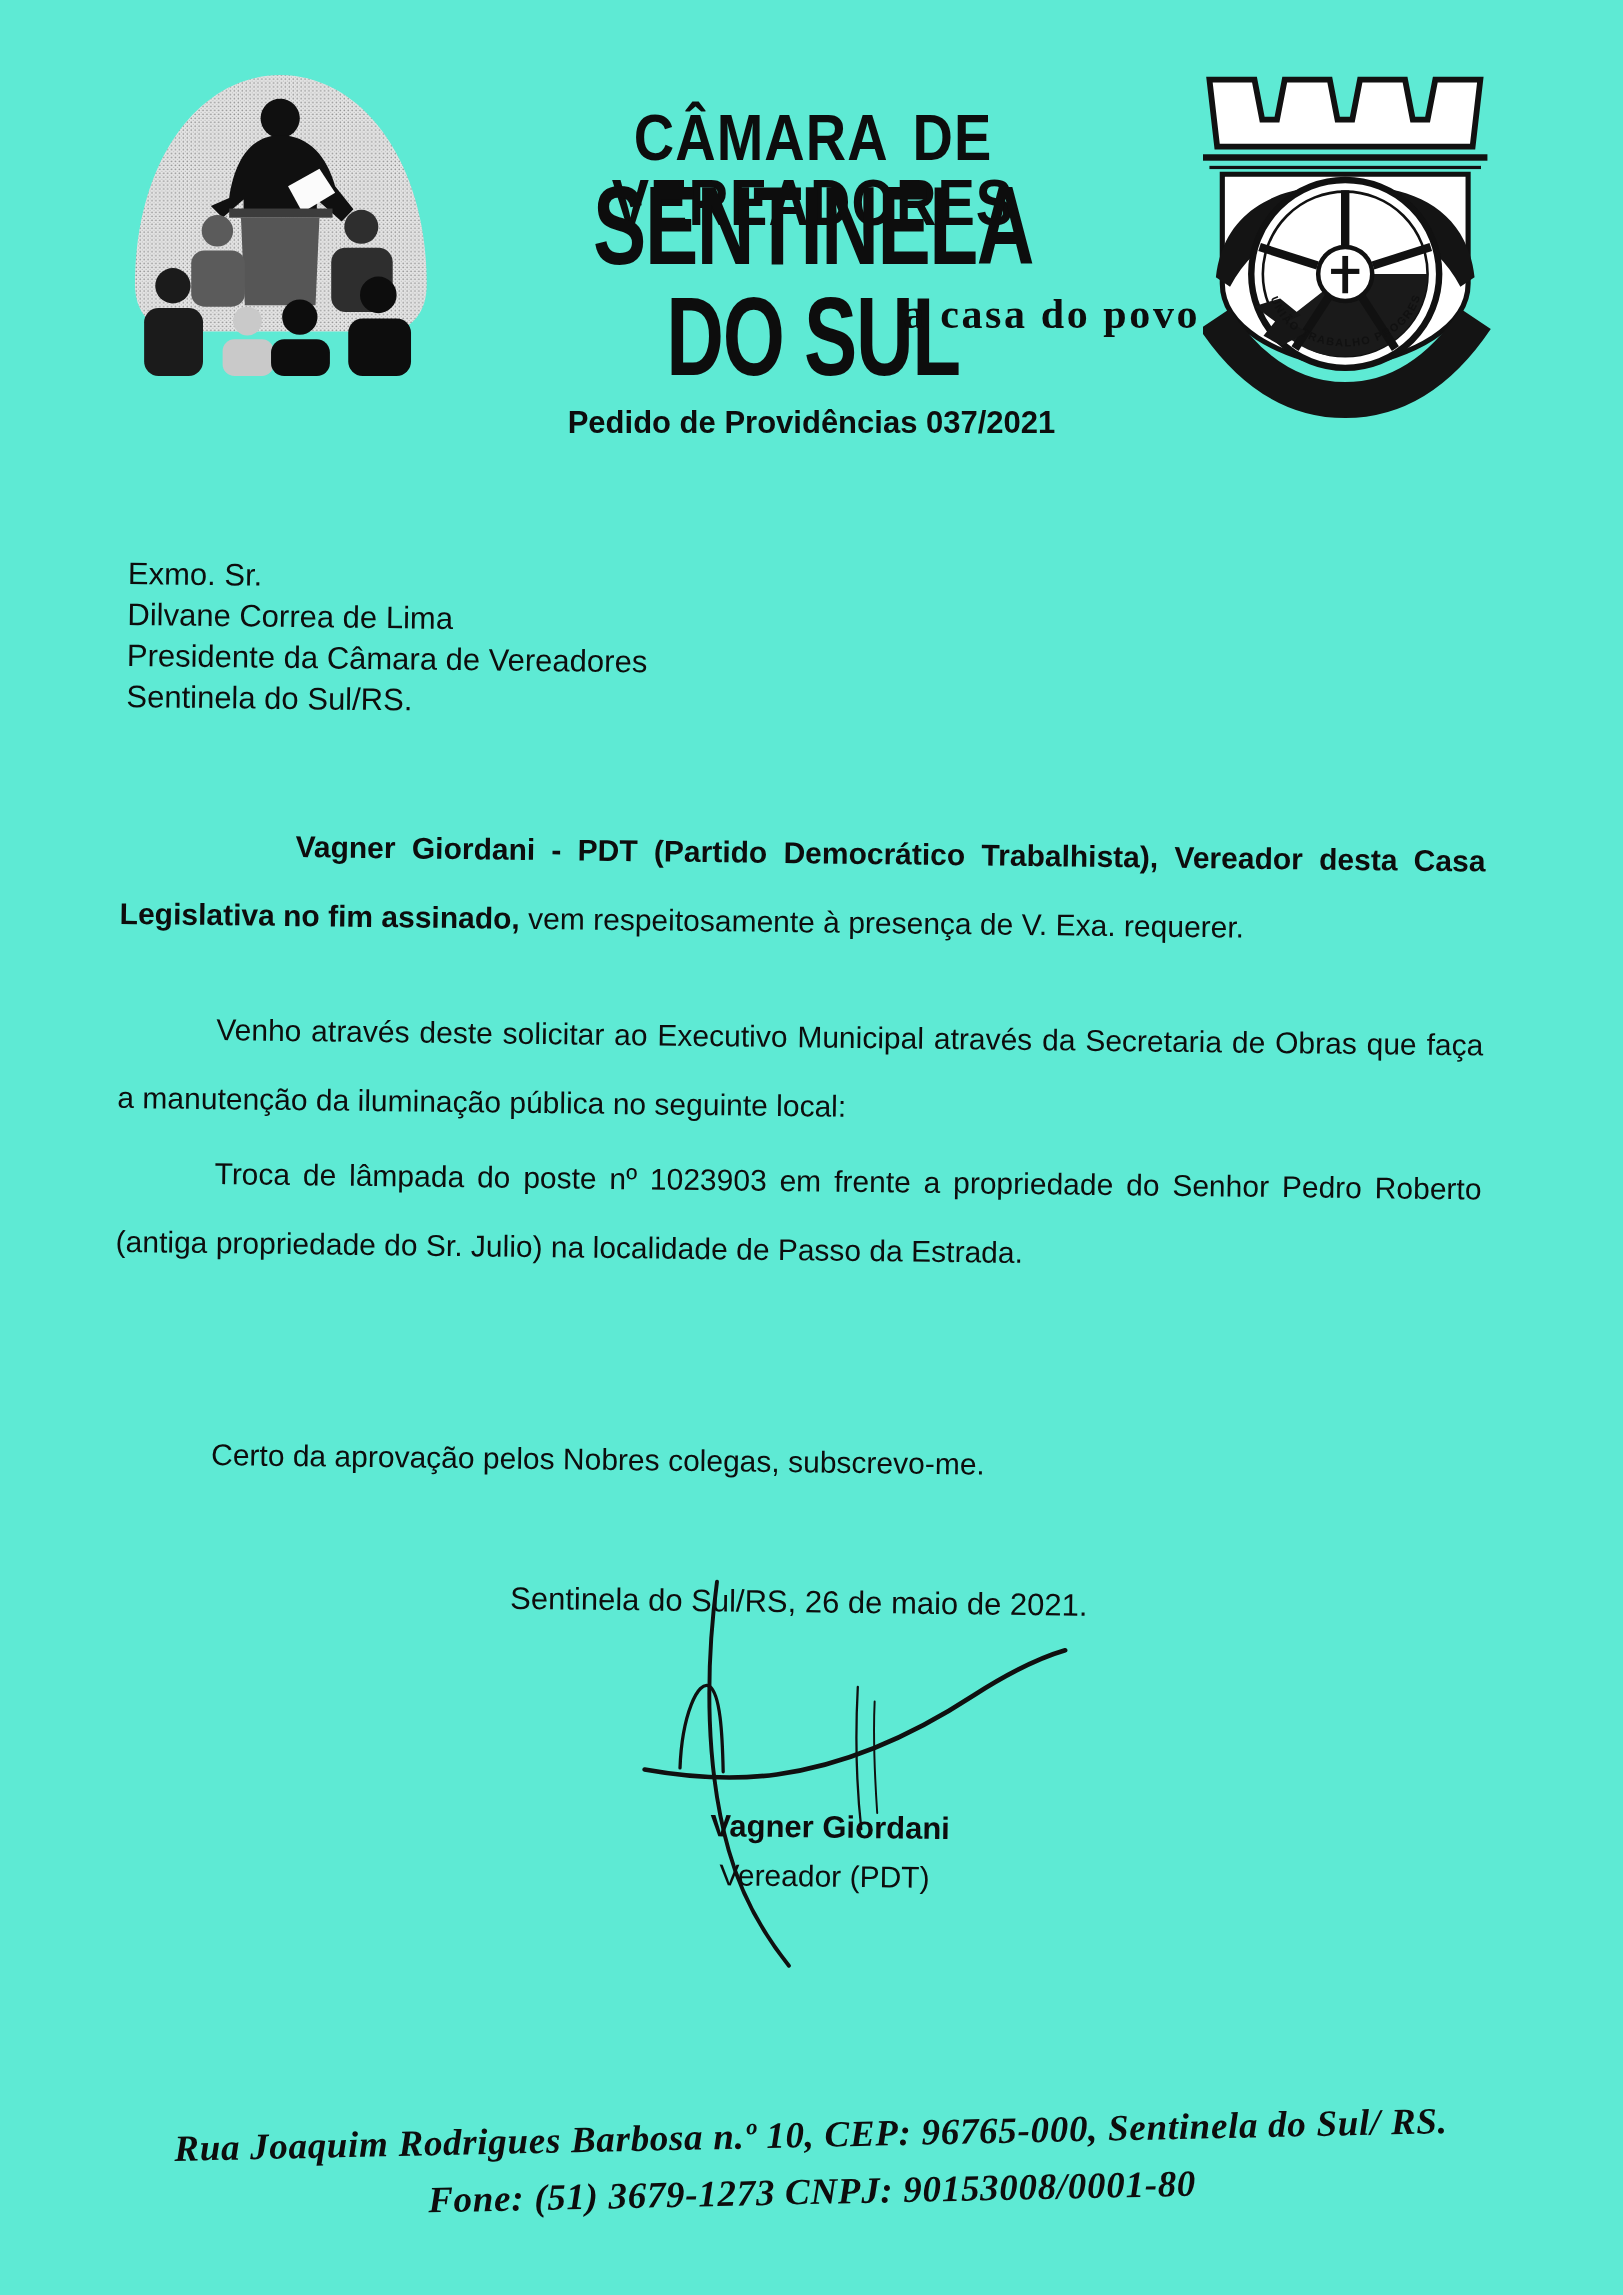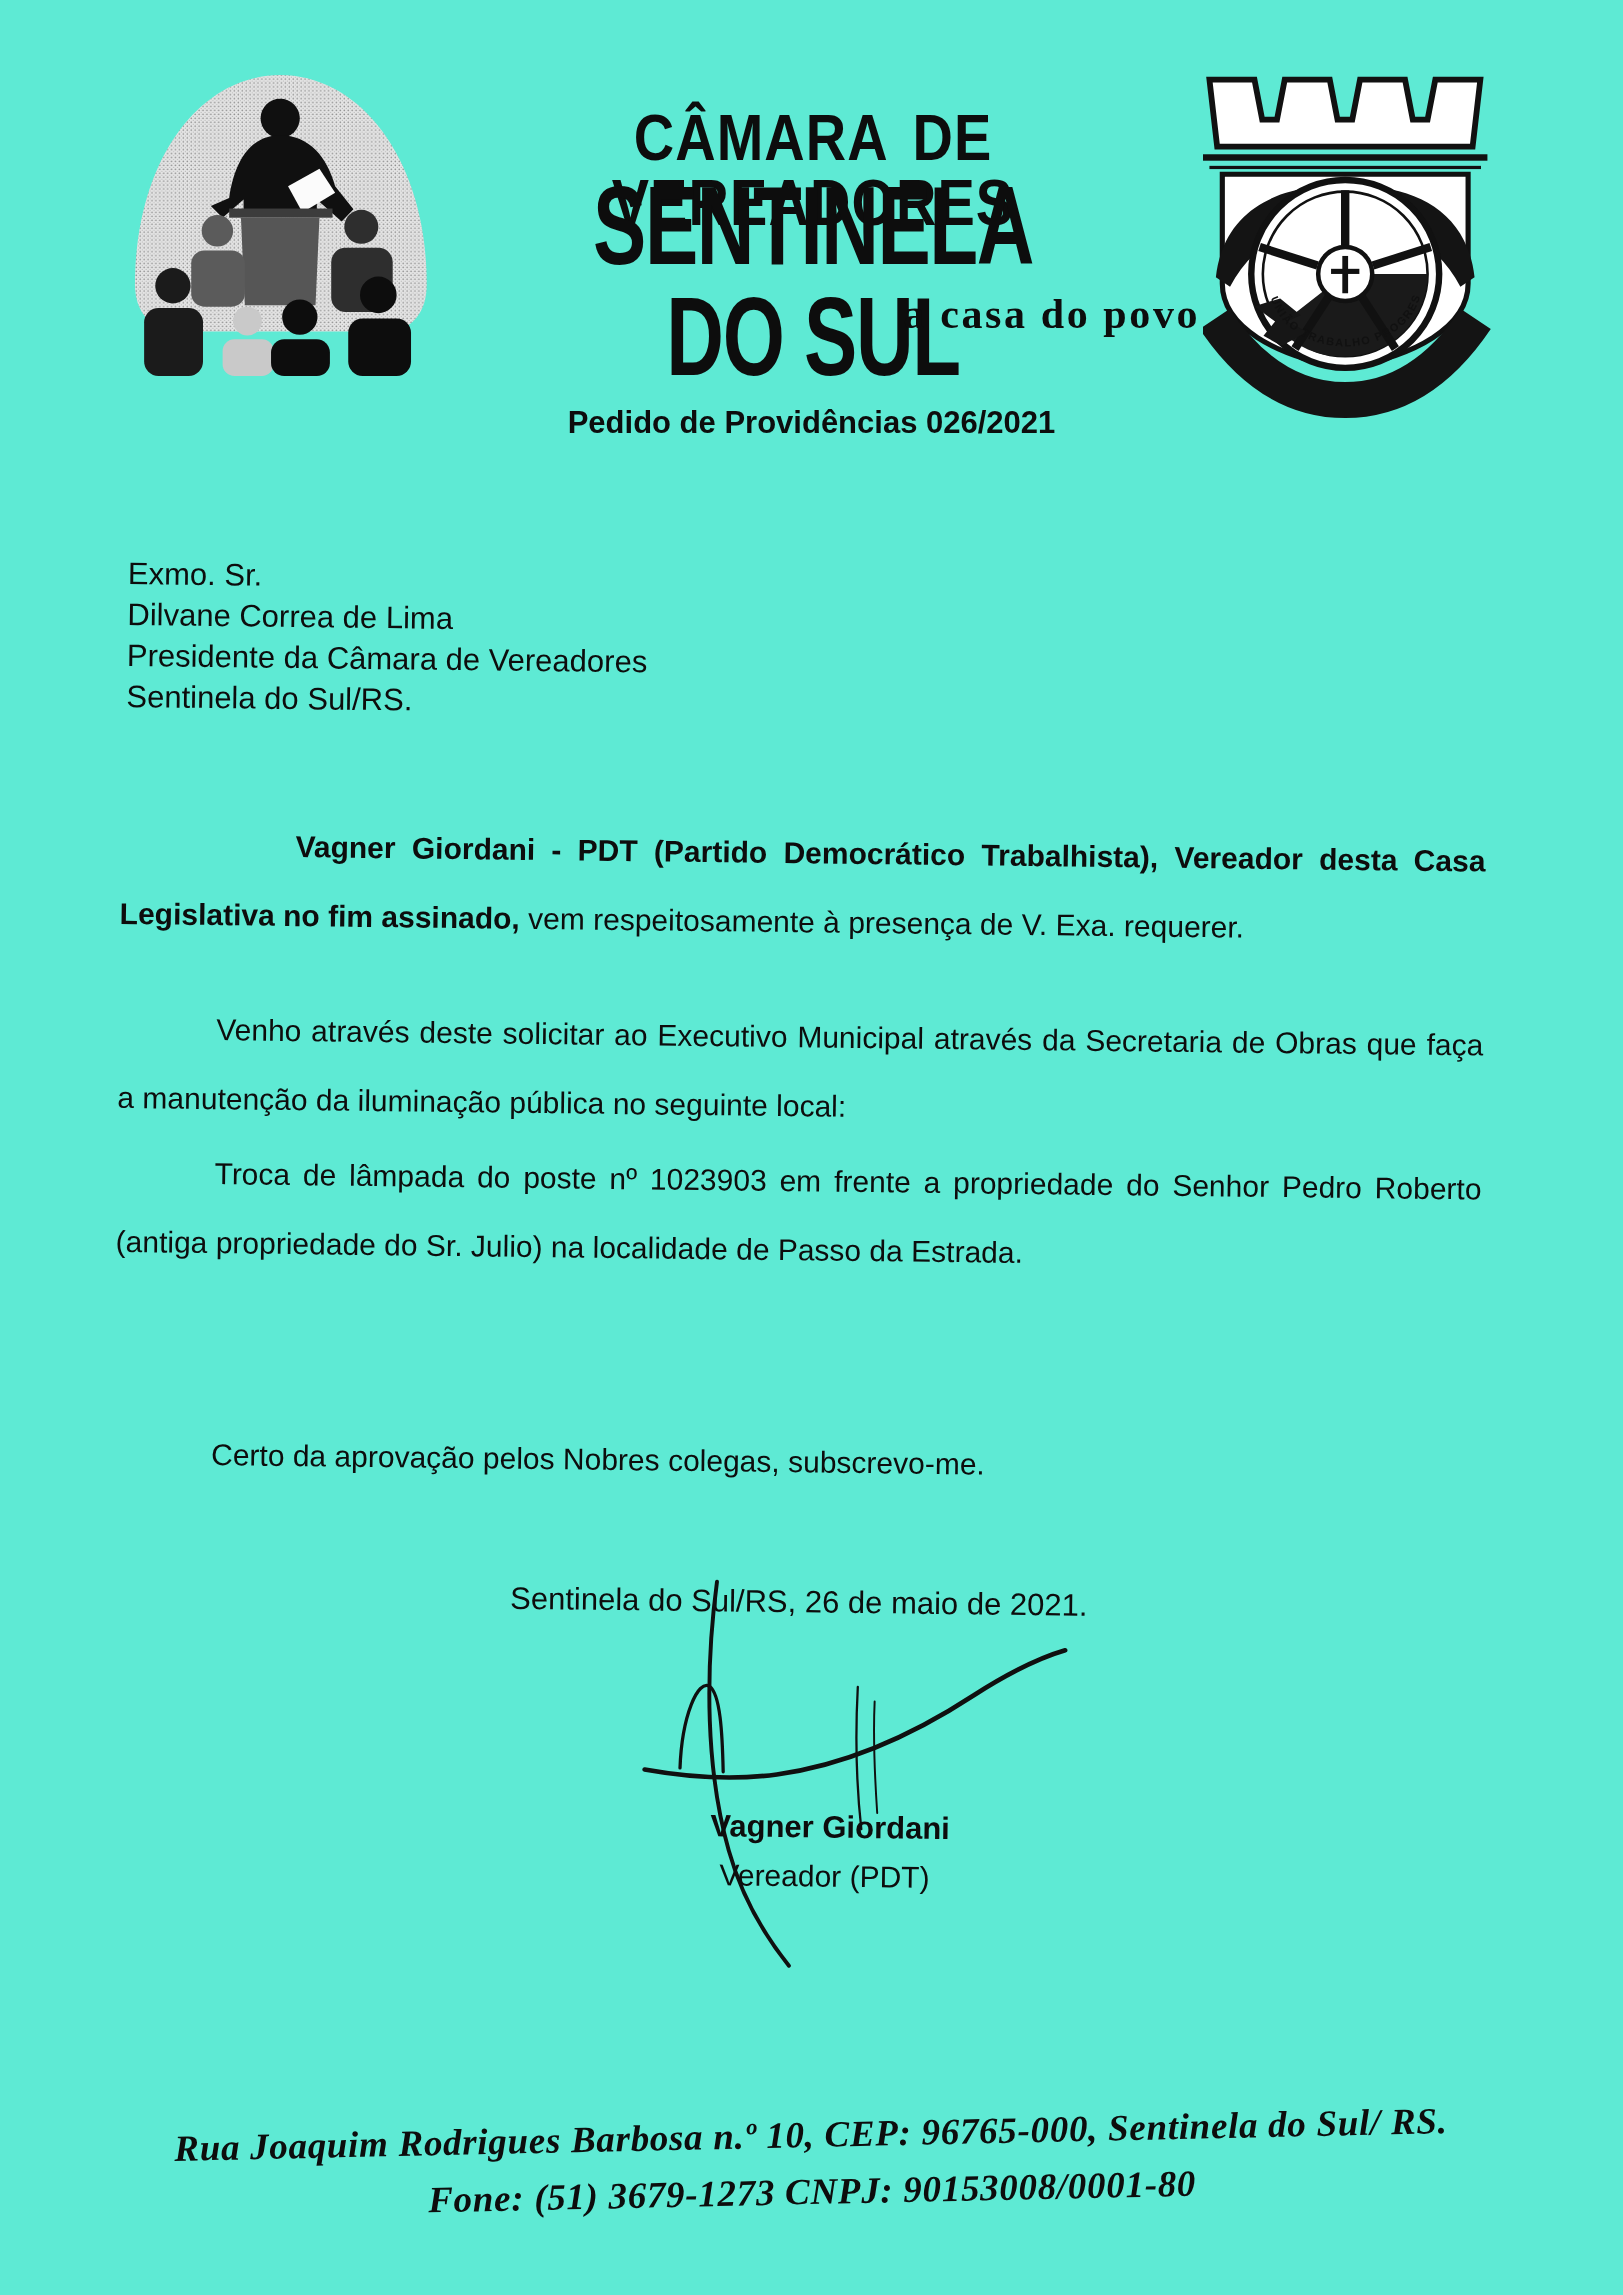--- a/index.html
+++ b/index.html
@@ -149,21 +149,21 @@
           <path id="mottoArc" d="M103,360 C130,470 312,470 339,360" fill="none"></path>
         </defs>
       <text font-family="Liberation Sans, sans-serif" font-weight="bold" font-size="17" fill="#111111" letter-spacing="2.5">
         <textPath href="#mottoArc" startOffset="8">UNIÃO TRABALHO PROGRESSO</textPath>
       </text>
 
       <path d="M18,400 C80,492 150,526 221,526 C292,526 362,492 424,400" fill="none" stroke="#141414" stroke-width="56"></path>
     </svg>
   </div>
 
-  <div class="doc-title">Pedido de Providências 026/2021</div>
+  <div class="doc-title">Pedido de Providências 037/2021</div>
 
   <div class="body-skew">
 
     <div class="recipient">
       <div>Exmo. Sr.</div>
       <div>Dilvane Correa de Lima</div>
       <div>Presidente da Câmara de Vereadores</div>
       <div>Sentinela do Sul/RS.</div>
     </div>
 

